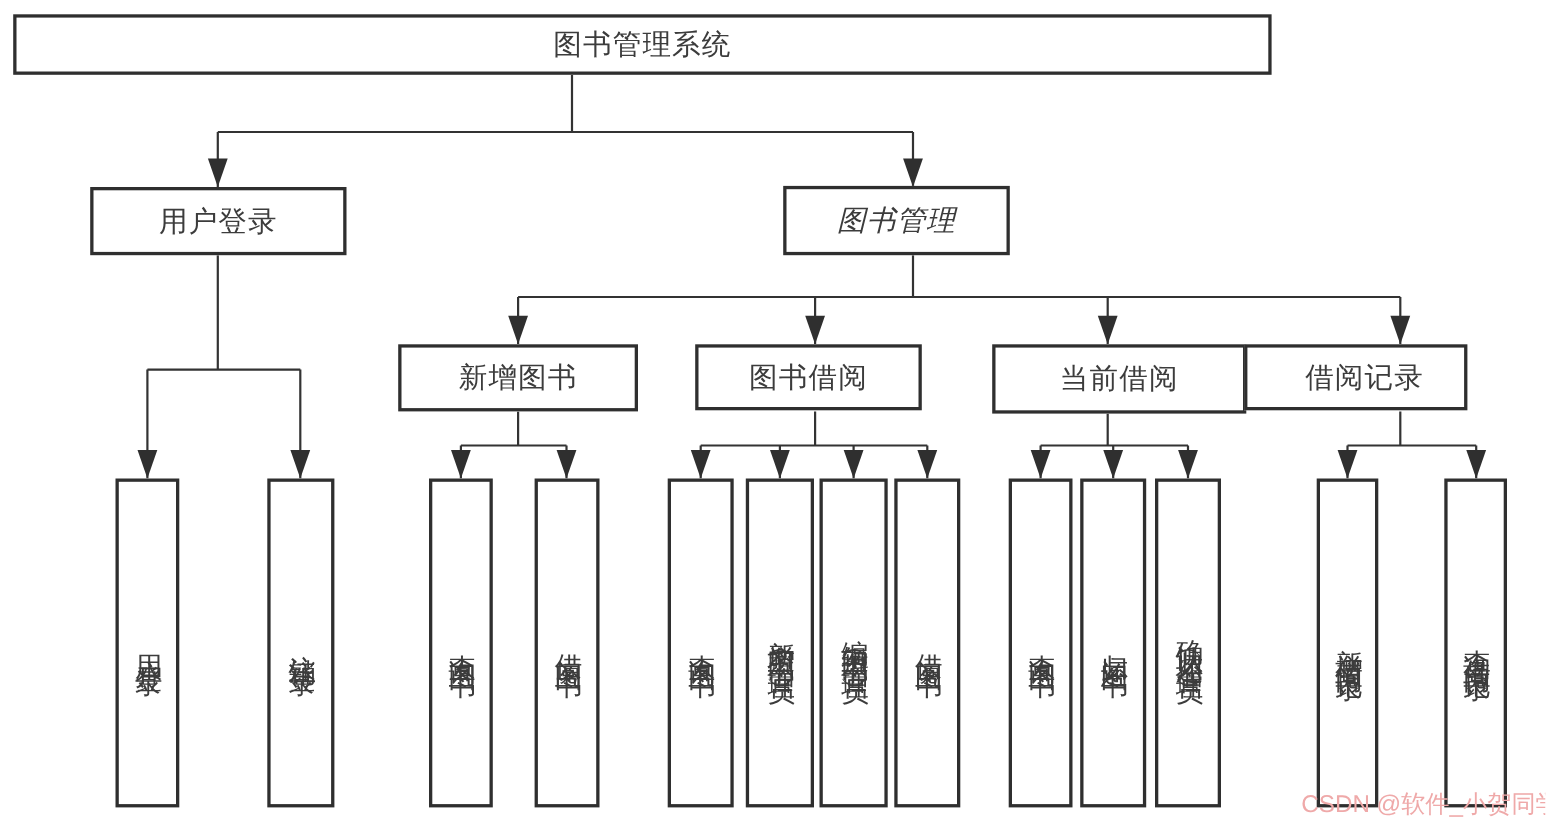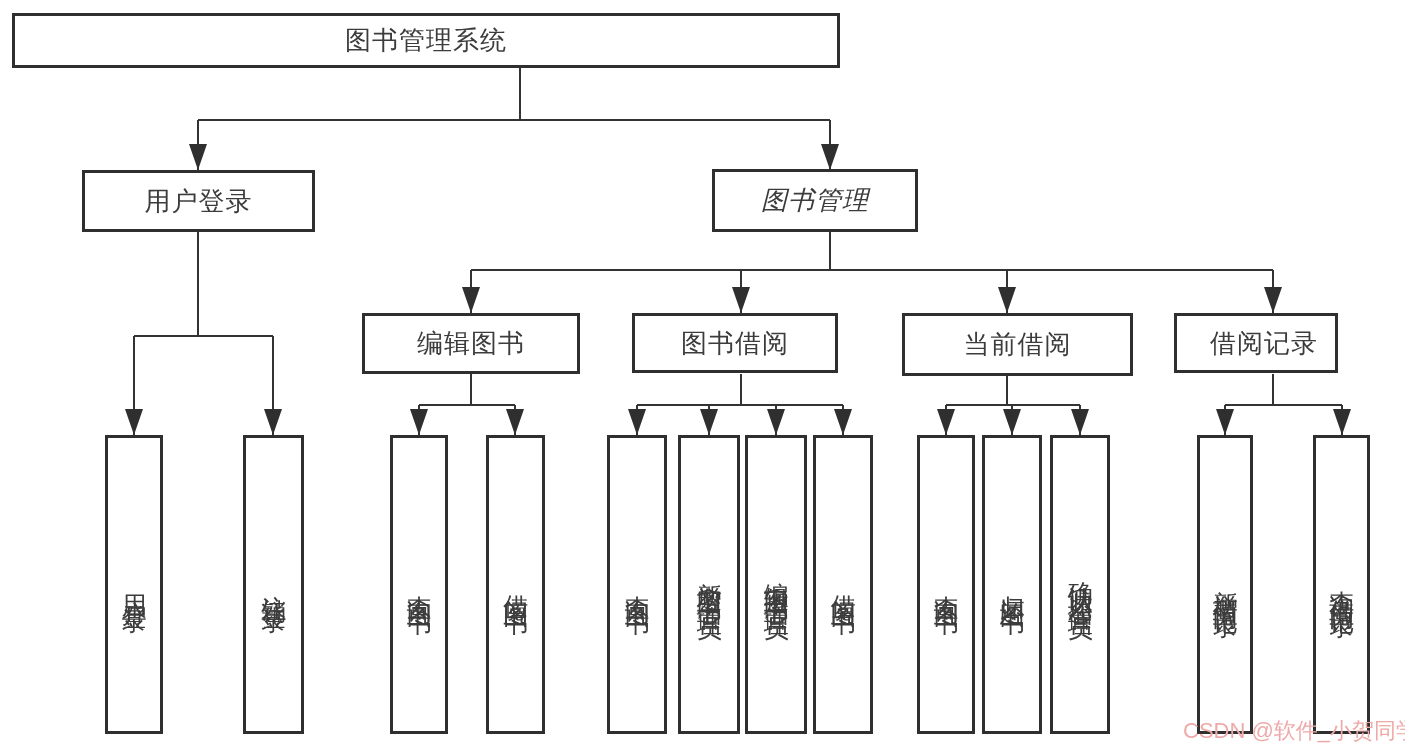--- a/index.html
+++ b/index.html
@@ -89,41 +89,41 @@
       <polygon points="767,409 785,409 776,435"></polygon>
       <polygon points="834,409 852,409 843,435"></polygon>
       <polygon points="937,409 955,409 946,435"></polygon>
       <polygon points="1003,409 1021,409 1012,435"></polygon>
       <polygon points="1071,409 1089,409 1080,435"></polygon>
       <polygon points="1216,409 1234,409 1225,435"></polygon>
       <polygon points="1333,409 1351,409 1342,435"></polygon>
     </g>
   </svg>
 
-  <div class="node hbox root-box" style="left:12px; top:13px; width:828px; height:55px;">
+  <div class="node hbox root-box" style="left:12px; top:13px; width:1144px; height:55px;">
     <span>图书管理系统</span>
   </div>
 
   <div class="node hbox" style="left:82px; top:170px; width:233px; height:62px;">
     <span>用户登录</span>
   </div>
   <div class="node hbox" style="left:712px; top:169px; width:206px; height:63px;font-style:italic;">
     <span>图书管理</span>
   </div>
 
   <div class="node hbox" style="left:362px; top:313px; width:218px; height:61px;">
-    <span>编辑图书</span>
+    <span>新增图书</span>
   </div>
   <div class="node hbox" style="left:632px; top:313px; width:206px; height:60px;">
     <span>图书借阅</span>
   </div>
   <div class="node hbox" style="left:902px; top:313px; width:231px; height:63px;">
     <span>当前借阅</span>
   </div>
-  <div class="node hbox" style="left:1174px; top:313px; width:164px; height:60px;padding-left:16px;">
+  <div class="node hbox" style="left:1131px; top:313px; width:203px; height:60px;padding-left:16px;">
     <span>借阅记录</span>
   </div>
 
   <div class="node vbox" style="left:105px; top:435px; width:58px; height:299px;">
     <span>用户登录</span>
   </div>
   <div class="node vbox" style="left:243px; top:435px; width:61px; height:299px;">
     <span>注销登录</span>
   </div>
 

